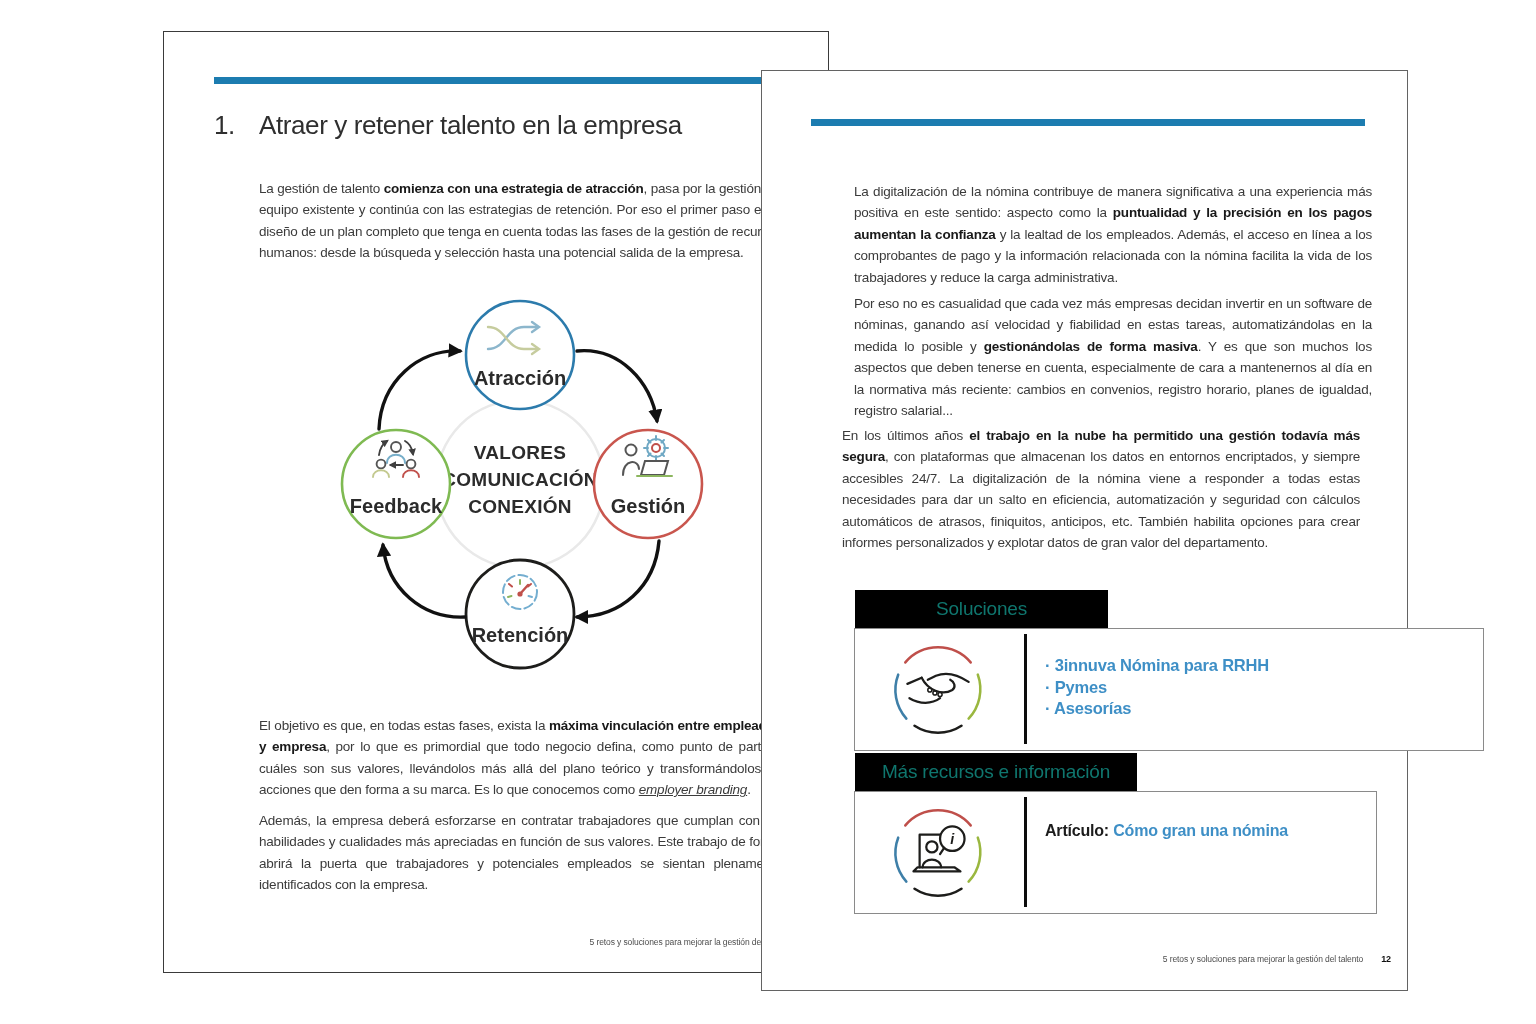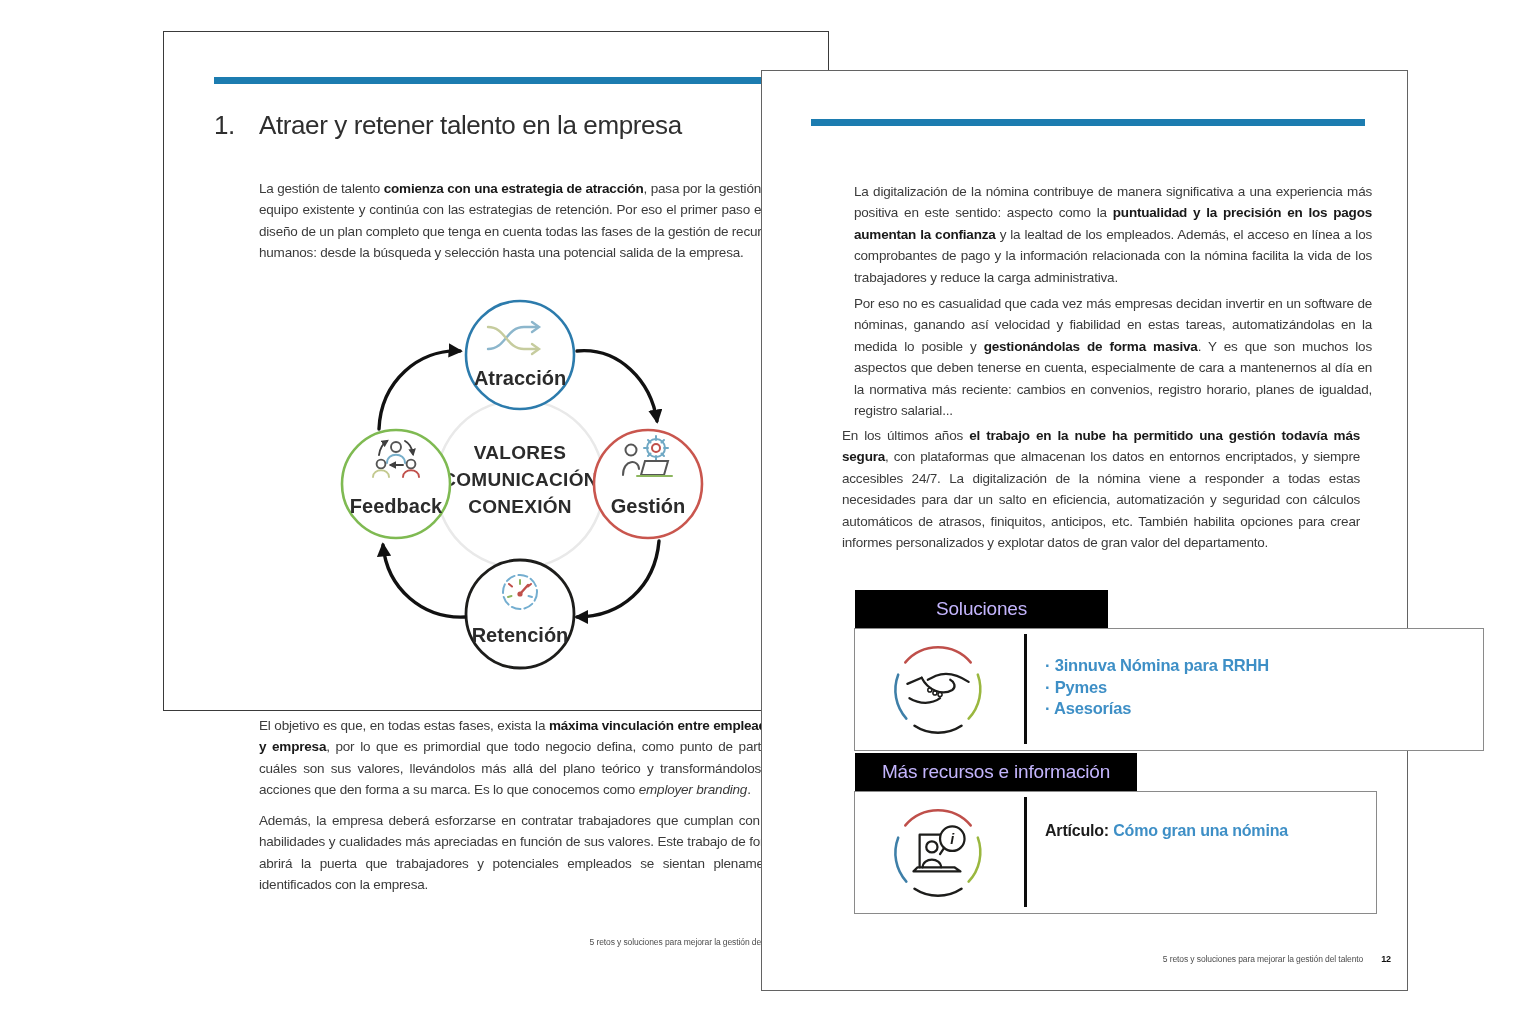--- a/index.html
+++ b/index.html
@@ -5,51 +5,51 @@
   html,body{margin:0;padding:0;}
   body{
     width:1536px;height:1024px;background:#ffffff;overflow:hidden;
     font-family:"Liberation Sans","DejaVu Sans",sans-serif;
     -webkit-font-smoothing:antialiased;
   }
   .stage{position:relative;width:1536px;height:1024px;background:#fff;}
 
   
   .page{position:absolute;background:#fff;box-sizing:border-box;}
-  .page-left{left:163px;top:31px;width:666px;height:680px;border:1px solid #3a3a3a;z-index:1;}
+  .page-left{left:163px;top:31px;width:666px;height:942px;border:1px solid #3a3a3a;z-index:1;}
   .page-right{left:761px;top:70px;width:647px;height:921px;border:1px solid #636363;z-index:2;}
 
   .rule{position:absolute;background:#1c7cb0;height:7px;}
   .rule-l{left:50px;top:45px;width:570px;}
   .rule-r{left:49px;top:48px;width:554px;}
 
   .heading{position:absolute;left:50px;top:78px;color:#2f2f2f;font-size:26px;letter-spacing:-.4px;white-space:nowrap;}
   .heading .hnum{display:inline-block;width:45px;}
 
   .para{position:absolute;font-size:13.5px;line-height:21.4px;letter-spacing:-.2px;
         color:#3b3b3b;text-align:justify;}
   .para .b{font-weight:bold;color:#191919;}
-  .para .i{font-style:italic;}
+  .para .i{font-style:italic;text-decoration:underline;}
   .p-l1{left:95px;top:146px;width:523px;}
   .p-l2{left:95px;top:683px;width:523px;}
   .p-l3{left:95px;top:778px;width:523px;}
   .p-r1{left:92px;top:110px;width:518px;}
   .p-r2{left:92px;top:222px;width:518px;}
   .p-r3{left:80px;top:354px;width:518px;}
 
   .pfooter{position:absolute;font-size:8.5px;color:#4d4d4d;letter-spacing:-.1px;white-space:nowrap;}
   .pfooter-left{top:905px;right:56px;}
   .pfooter-right{top:883px;right:16px;}
   .pfooter .pnum{font-weight:bold;color:#111;margin-left:18px;font-size:9px;}
 
   
   .diagram{position:absolute;left:165px;top:265px;}
 
   
-  .barhdr{position:absolute;background:#000;color:#c4b5fd;font-size:19px;letter-spacing:-.2px;
+  .barhdr{position:absolute;background:#000;color:#0f766e;font-size:19px;letter-spacing:-.2px;
           text-align:center;height:38px;line-height:38px;}
   .sol-hdr{left:93px;top:519px;width:253px;}
   .res-hdr{left:93px;top:682px;width:282px;}
   .infobox{position:absolute;border:1px solid #8a8a8a;background:#fff;box-sizing:border-box;}
   .sol-box{left:92px;top:557px;width:630px;height:123px;}
   .res-box{left:92px;top:720px;width:523px;height:123px;}
   .vdivider{position:absolute;left:169px;top:5px;width:3px;height:110px;background:#0c0c0c;}
   .boxicon{position:absolute;left:34px;top:12px;}
 
   .links{position:absolute;left:190px;top:26px;}

